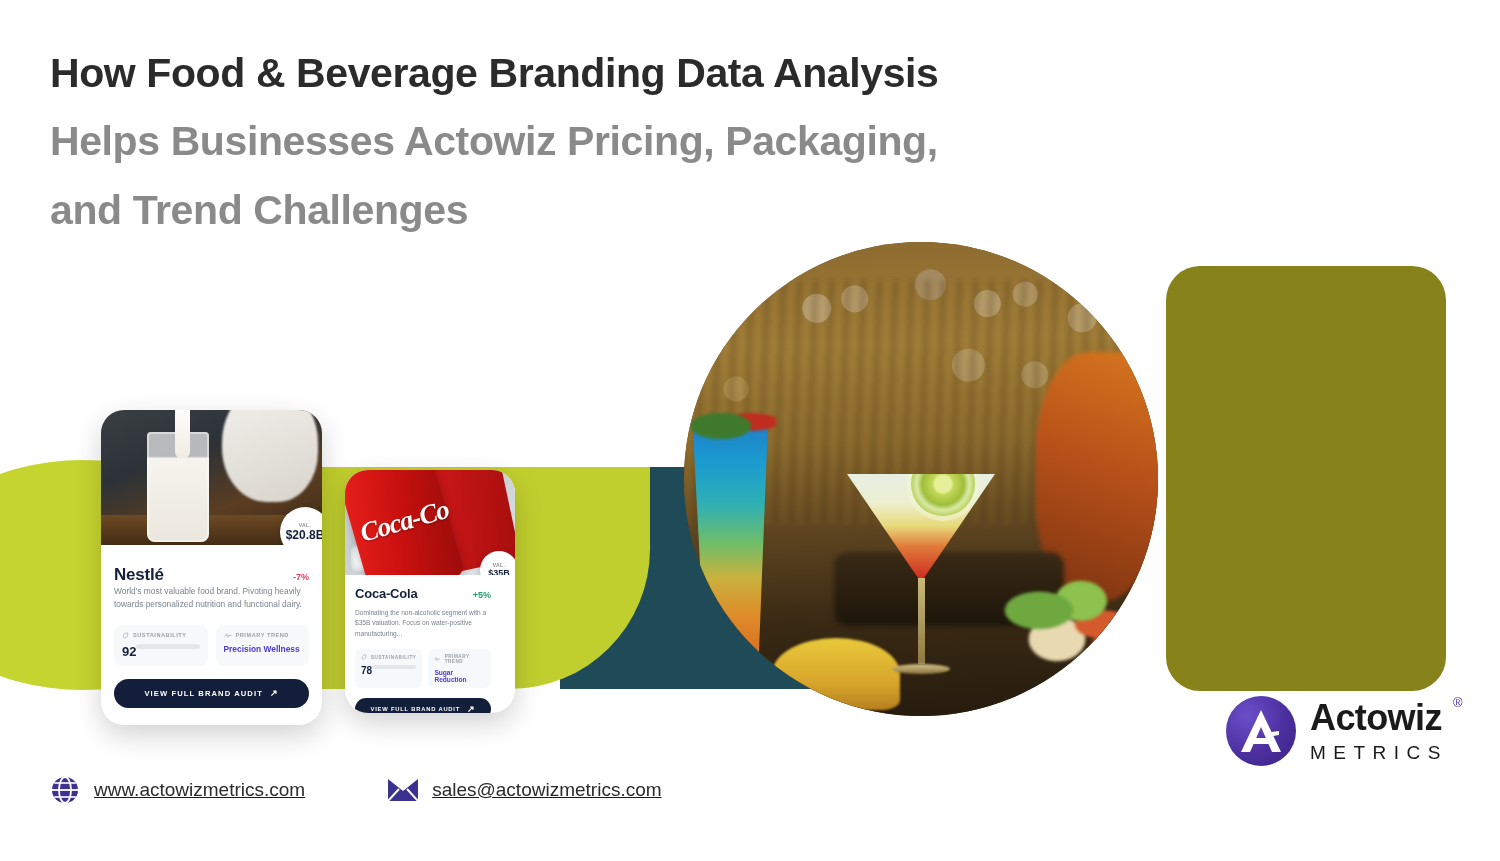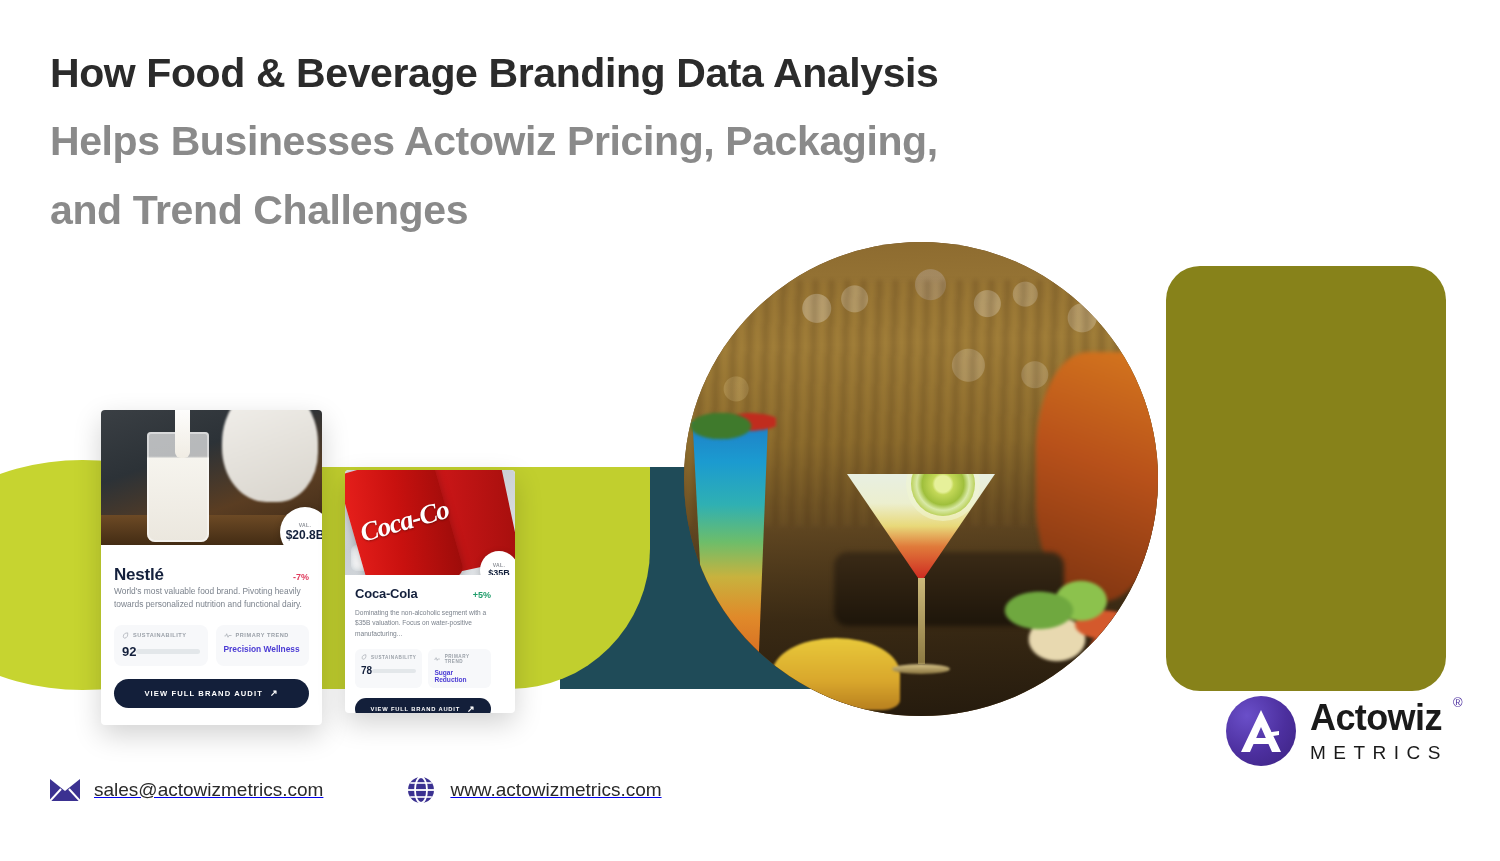--- a/index.html
+++ b/index.html
@@ -133,21 +133,21 @@
     border-radius:50% 50% 14% 14%; filter:blur(1.2px);
   }
   .plate-dark{
     position:absolute; left:150px; bottom:90px; width:230px; height:74px; z-index:4;
     background:linear-gradient(180deg,#3a2a16,#1d150a); border-radius:14px; filter:blur(2.4px);
   }
 
   
   .card{
     position:absolute; background:#ffffff;
-    border-radius:4px; overflow:hidden;
+    border-radius:23px; overflow:hidden;
     box-shadow:0 10px 28px rgba(0,0,0,.18);
     z-index:20;
   }
   .card-nestle{ left:101px; top:410px; width:221px; height:315px; }
   .card-cola  { left:345px; top:470px; width:170px; height:243px; }
 
   .card-photo{ position:relative; width:100%; overflow:hidden; }
   .card-nestle .card-photo{ height:135px; }
   .card-cola   .card-photo{ height:105px; }
 
@@ -231,21 +231,21 @@
   .card-cola   .card-desc{ font-size:6.6px; margin-top:7px; }
 
   .stats{ display:flex; gap:8px; margin-top:13px; }
   .card-cola .stats{ gap:6px; margin-top:10px; }
   .stat{ flex:1; background:#f7f8fa; border-radius:8px; padding:7px 8px; }
   .card-cola .stat{ padding:5px 6px; border-radius:6px; }
   .stat-head{ display:flex; align-items:center; gap:4px; }
   .stat-label{ color:#9aa0a8; font-weight:700; letter-spacing:.55px; }
   .card-nestle .stat-label{ font-size:5.6px; }
   .card-cola   .stat-label{ font-size:4.6px; }
-  .stat-row{ display:flex; align-items:center; margin-top:5px; }
+  .stat-row{ display:flex; margin-top:5px; }
   .stat-value{ font-weight:800; color:#14203c; }
   .card-nestle .stat-value{ font-size:13px; }
   .card-cola   .stat-value{ font-size:10px; }
   .bar{ flex:1; height:5px; background:#e3e7ea; border-radius:3px; overflow:hidden; }
   .card-cola .bar{ height:4px; }
   .bar-fill{ height:100%; background:#21b783; border-radius:3px; }
   .trend-value{ font-weight:800; color:#4b3bd4; margin-top:5px; }
   .card-nestle .trend-value{ font-size:8.4px; }
   .card-cola   .trend-value{ font-size:6.6px; }
 
@@ -418,40 +418,40 @@
     <button class="audit-btn">
       <span>VIEW FULL BRAND AUDIT</span>
       <span class="audit-arrow">↗</span>
     </button>
   </div>
 </div>
 
 <div class="footer-contacts">
   <a class="contact" href="#">
     <span class="icon-sq">
-      <svg width="30" height="22" viewBox="0 0 30 22">
-        <rect x="0" y="0" width="30" height="22" fill="#3b3191"></rect>
-        <path d="M0 0 L15 12 L30 0 Z" fill="#ffffff"></path>
-        <path d="M0 22 L11 10 M30 22 L19 10" stroke="#ffffff" stroke-width="2" fill="none"></path>
-      </svg>
-    </span>
-    <span class="contact-text">sales@actowizmetrics.com</span>
-  </a>
-  <a class="contact" href="#">
-    <span class="icon-sq">
       <svg width="28" height="28" viewBox="0 0 28 28">
         <circle cx="14" cy="14" r="13" fill="#3b3191"></circle>
         <ellipse cx="14" cy="14" rx="6" ry="13" fill="none" stroke="#ffffff" stroke-width="1.8"></ellipse>
         <line x1="1" y1="14" x2="27" y2="14" stroke="#ffffff" stroke-width="1.8"></line>
         <line x1="3.2" y1="7" x2="24.8" y2="7" stroke="#ffffff" stroke-width="1.6"></line>
         <line x1="3.2" y1="21" x2="24.8" y2="21" stroke="#ffffff" stroke-width="1.6"></line>
       </svg>
     </span>
     <span class="contact-text">www.actowizmetrics.com</span>
   </a>
+  <a class="contact" href="#">
+    <span class="icon-sq">
+      <svg width="30" height="22" viewBox="0 0 30 22">
+        <rect x="0" y="0" width="30" height="22" fill="#3b3191"></rect>
+        <path d="M0 0 L15 12 L30 0 Z" fill="#ffffff"></path>
+        <path d="M0 22 L11 10 M30 22 L19 10" stroke="#ffffff" stroke-width="2" fill="none"></path>
+      </svg>
+    </span>
+    <span class="contact-text">sales@actowizmetrics.com</span>
+  </a>
 </div>
 
 <div class="logo-wrap">
   <div class="logo-mark">
     <svg class="logo-a" viewBox="0 0 52 48">
       <path d="M26 3 L46 45 L37 45 L26 20 L15 45 L6 45 Z" fill="#ffffff"></path>
       <path d="M17 31 L35 31 L38 37 L14 37 Z" fill="#ffffff"></path>
       <path d="M30 26 L44 24 L44 28 L31 30 Z" fill="#ffffff"></path>
     </svg>
   </div>

